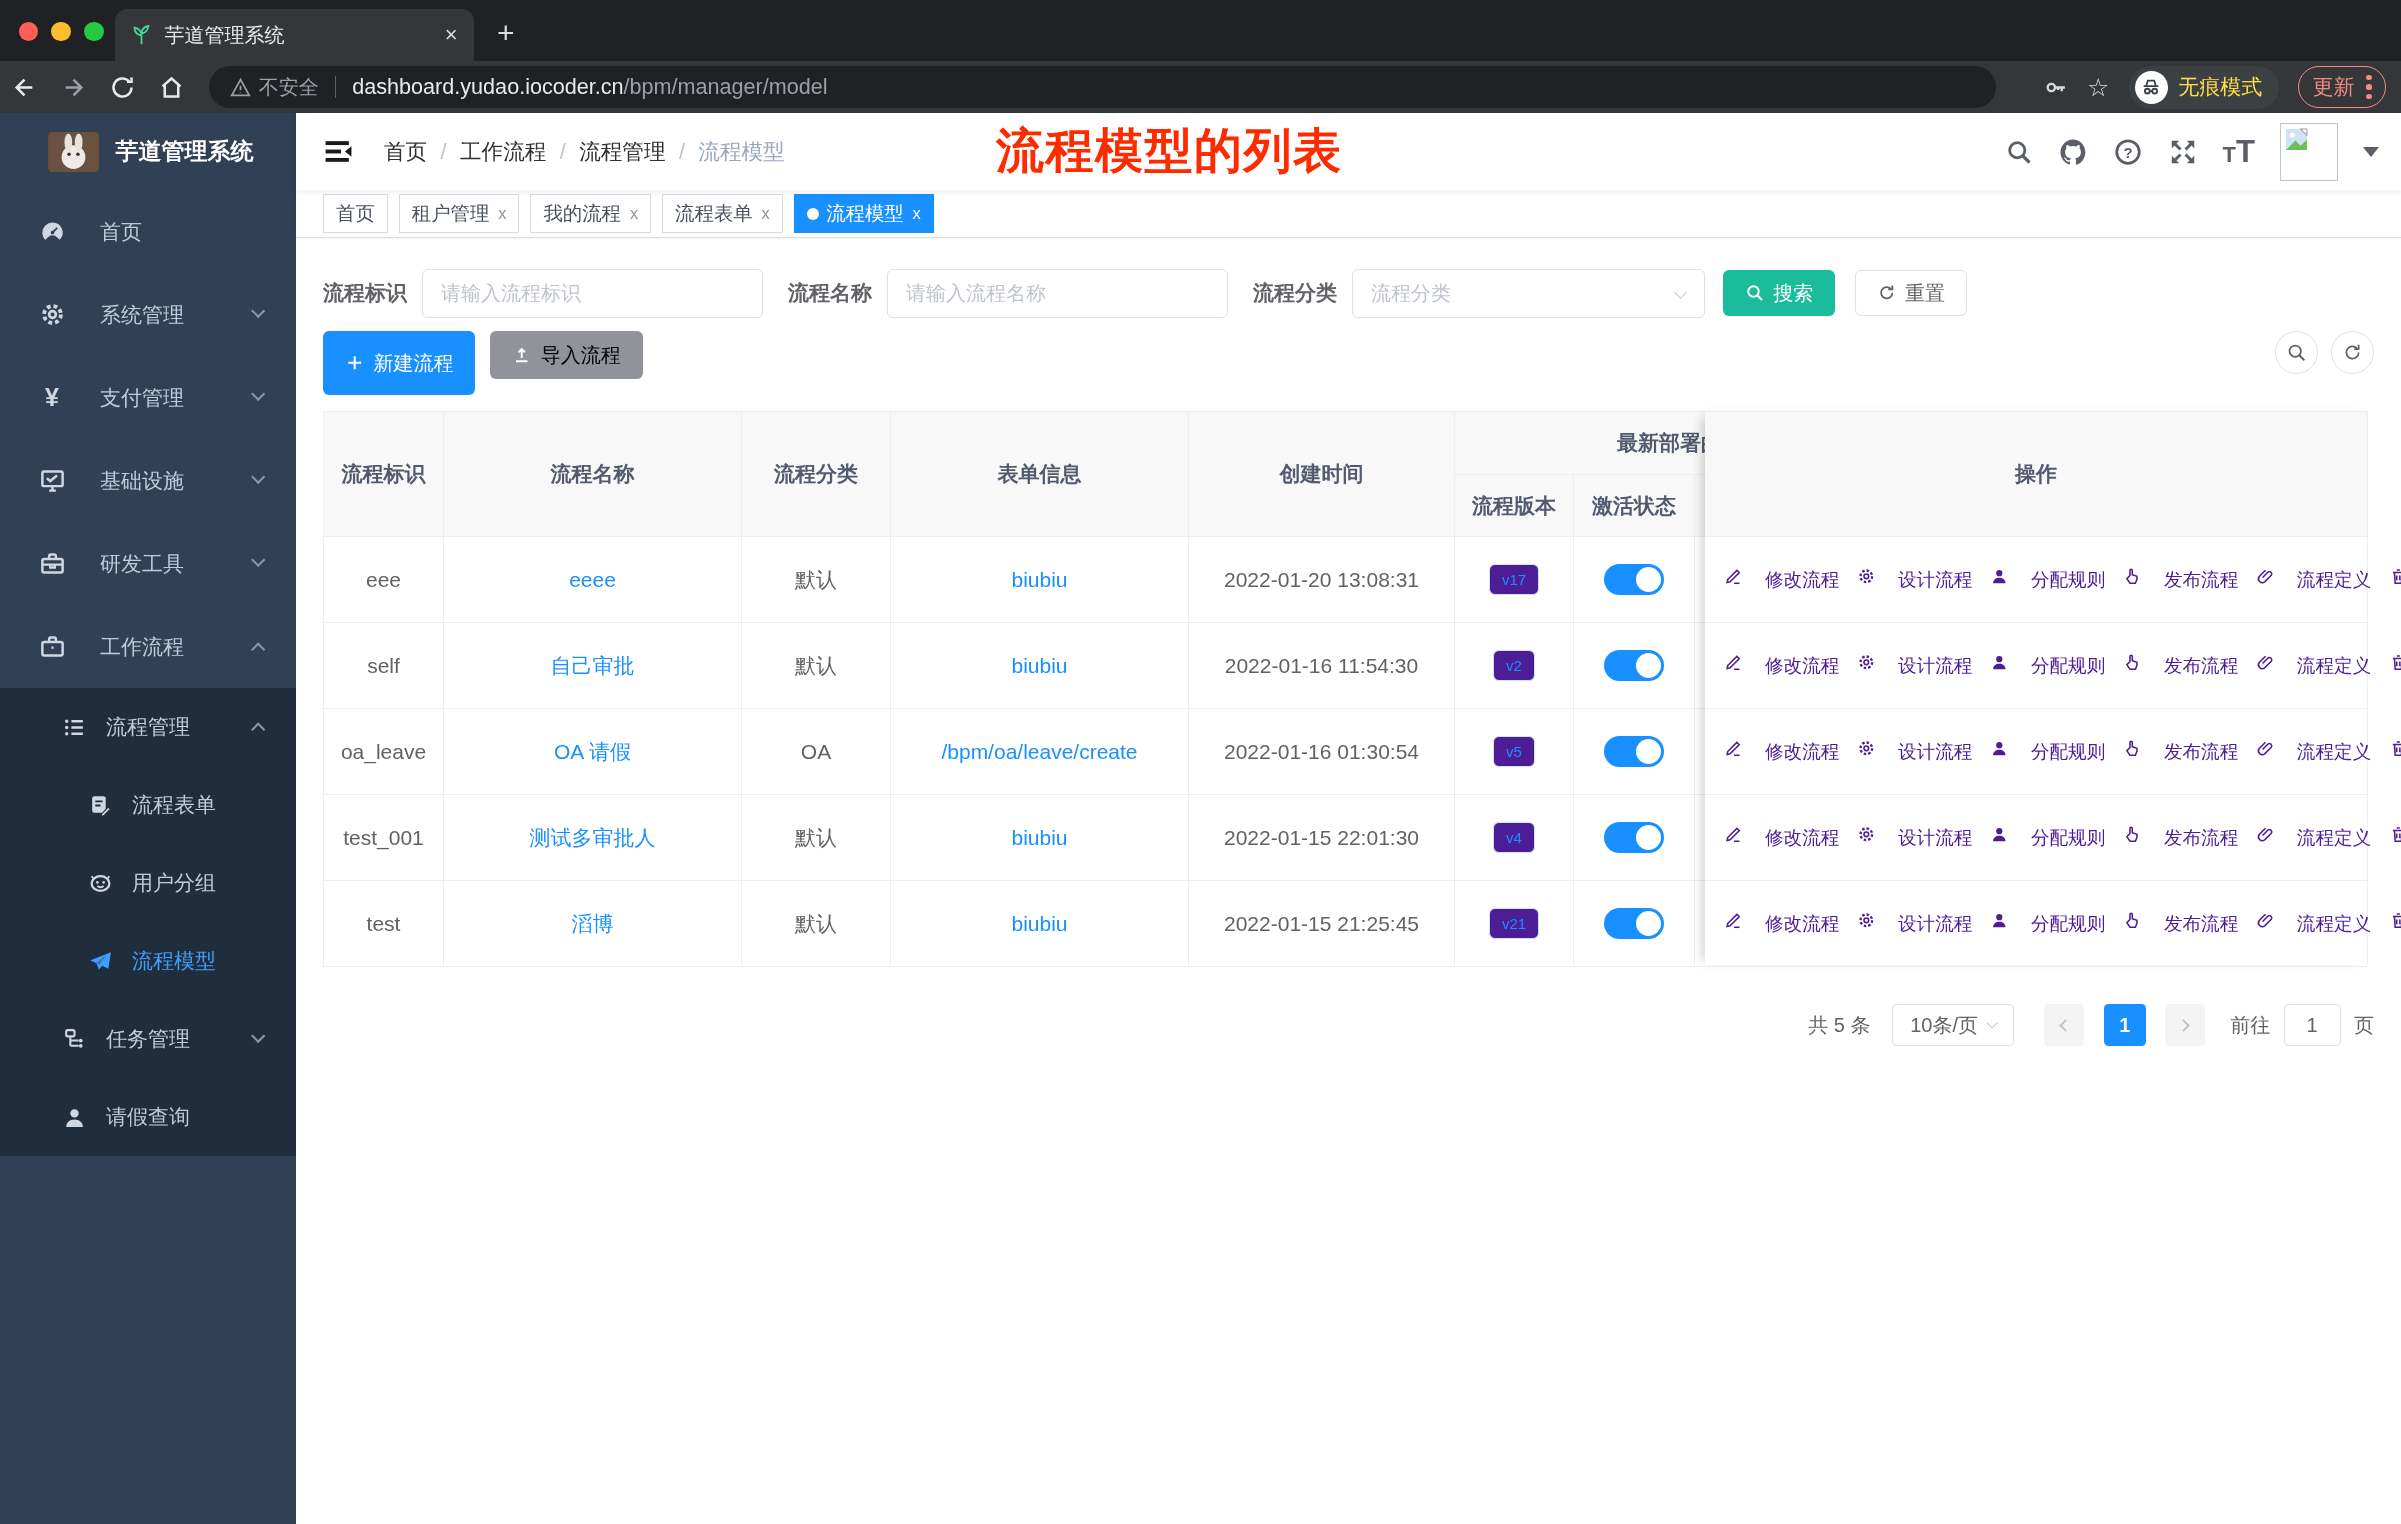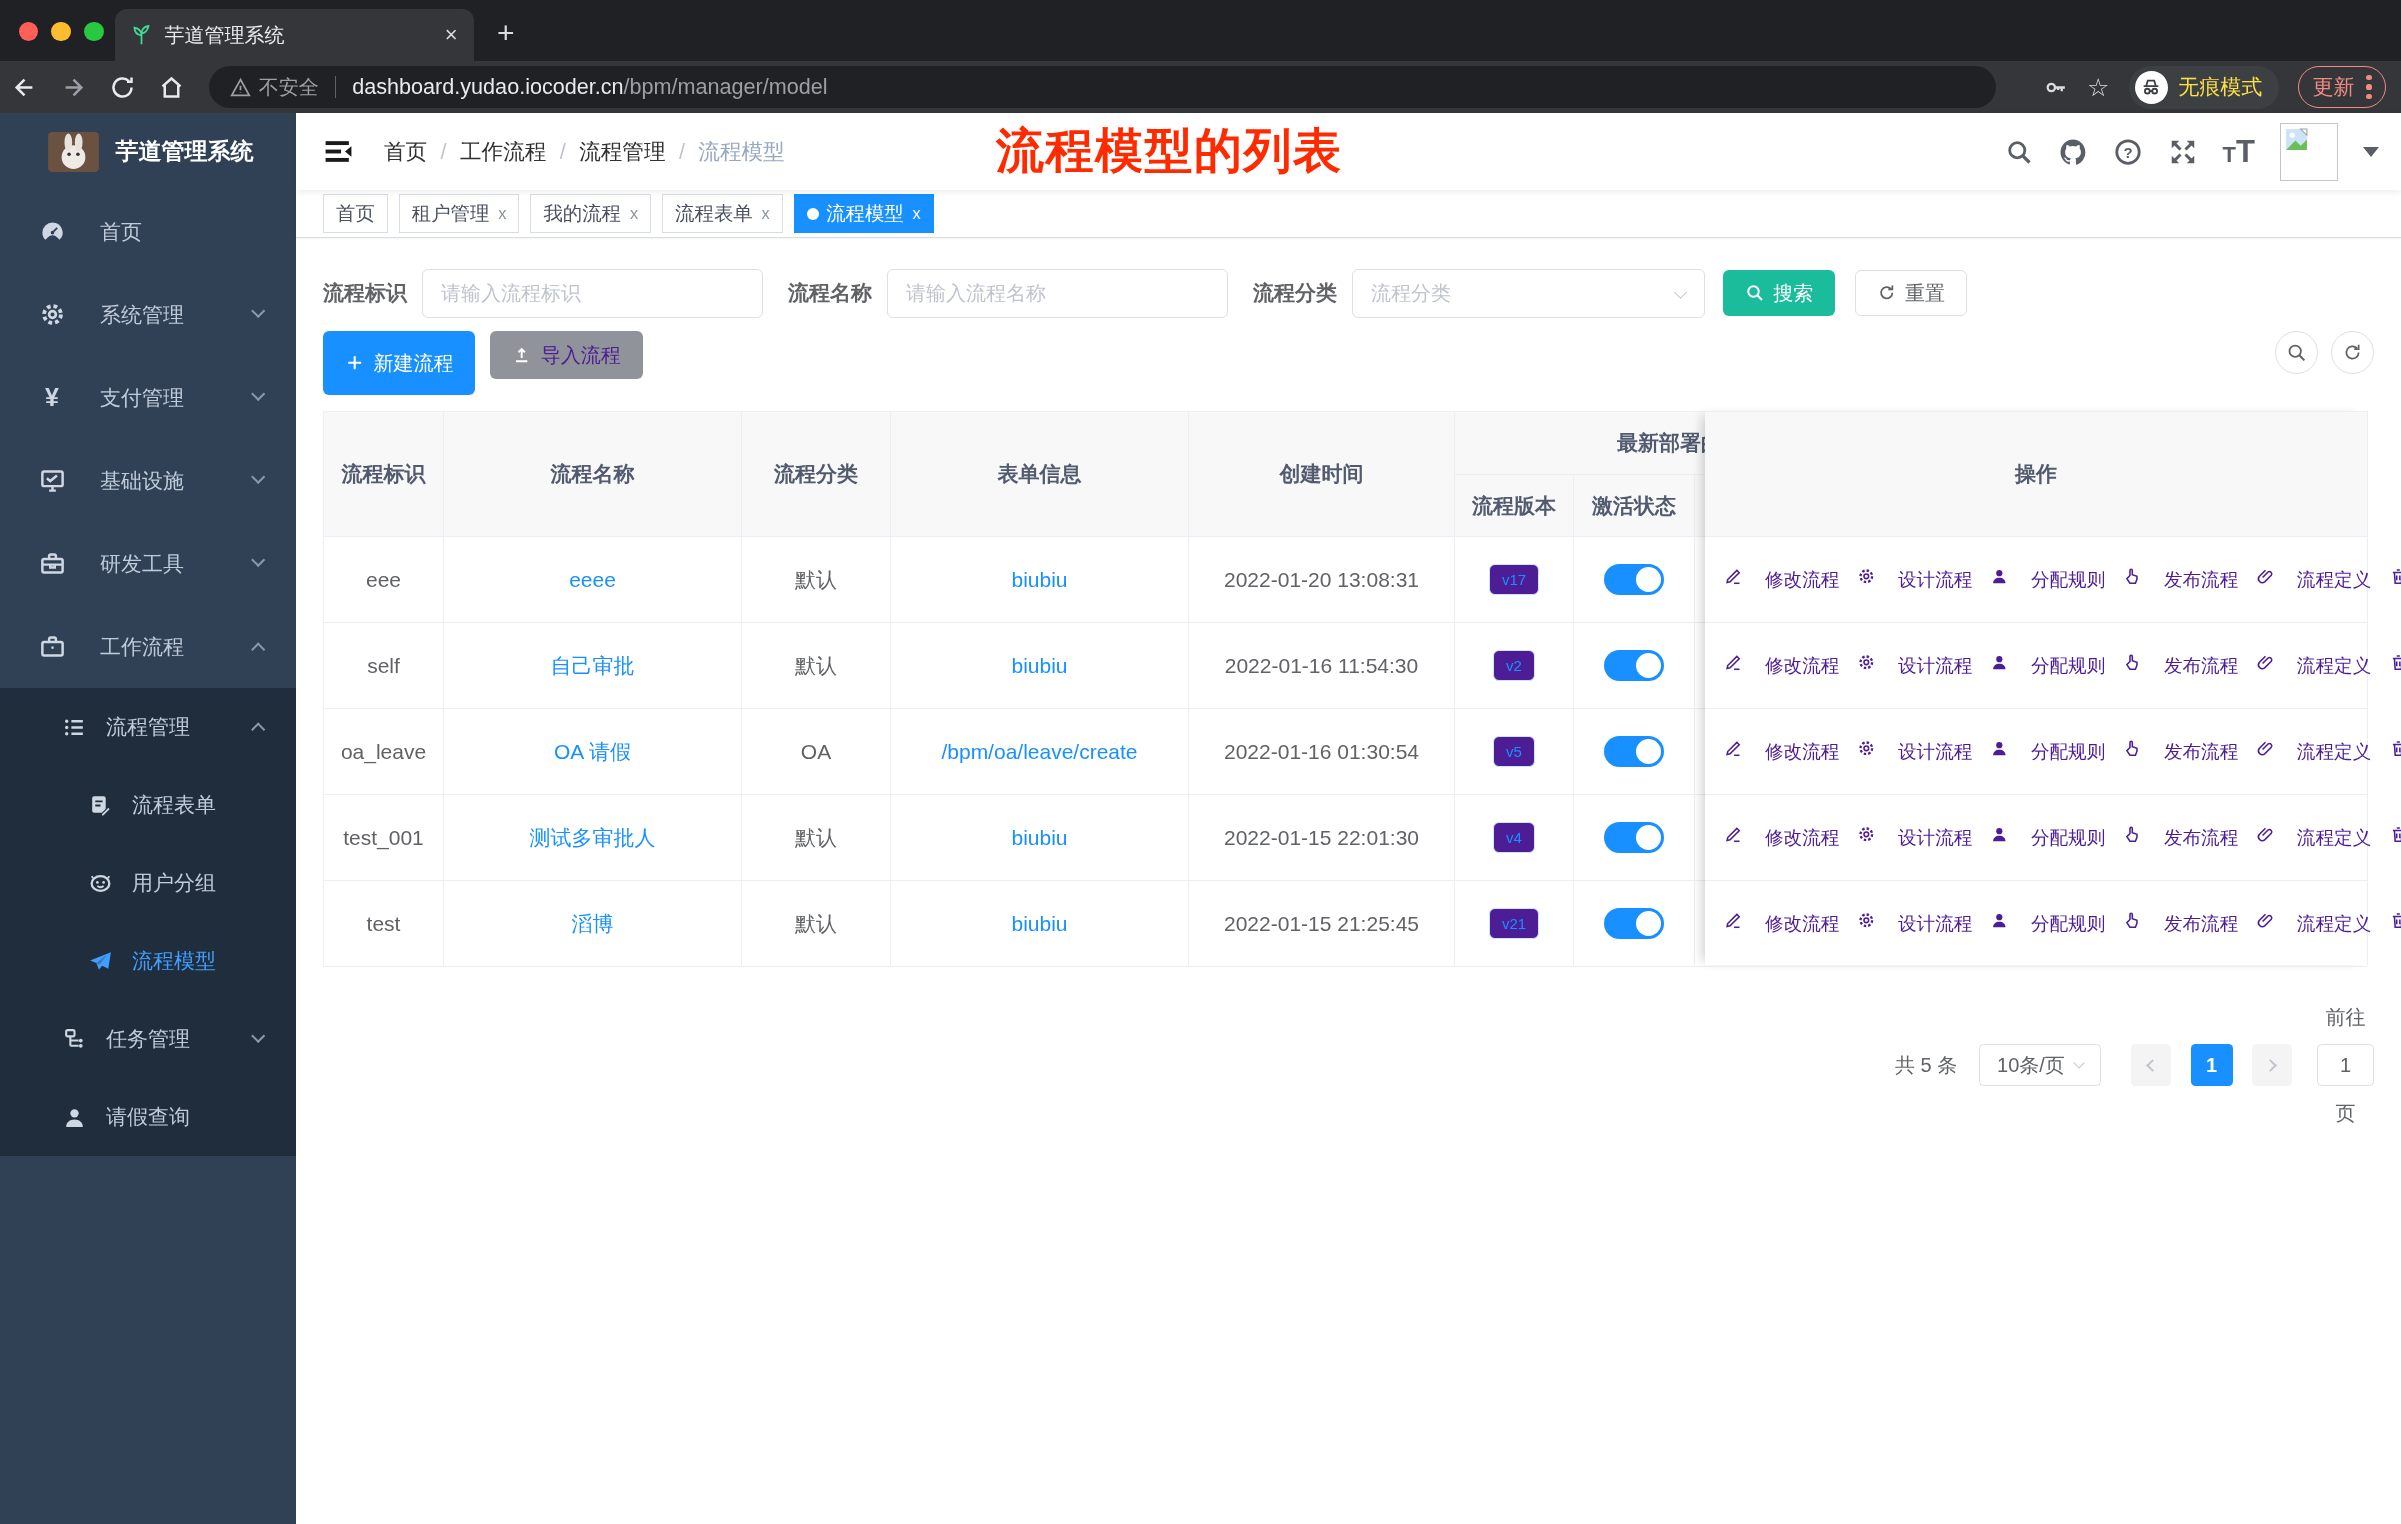--- a/index.html
+++ b/index.html
@@ -81,21 +81,21 @@
   .f-group { display:flex; align-items:center; margin-right:25px; }
   .f-select { width:353px; height:49px; border:0.7px solid #dcdfe6; border-radius:6px; display:flex; align-items:center; padding:0 18px; color:#bfc4cc; font-size:20px; position:relative; }
   .f-select .chev2 { position:absolute; right:19.4px; top:18px; width:9px; height:9px; border-right:1.5px solid #c0c4cc; border-bottom:1.5px solid #c0c4cc; transform:rotate(45deg); }
   .btn { height:46px; border-radius:6px; display:inline-flex; align-items:center; justify-content:center; gap:9px; font-size:20px; padding:1px 21px; border:0.7px solid transparent; }
   .btn-search { background:#1abc9c; color:#fff; margin-left:7.4px; }
   .btn-reset { background:#fff; color:#606266; border-color:#dcdfe6; margin-left:19.4px; }
 
   
   .tool-row { position:absolute; left:27px; top:93px; display:flex; gap:15px; }
   .btn-create { background:#1890ff; color:#fff; height:64px; }
-  .btn-import { background:#909399; color:#4c1d95; height:48px; }
+  .btn-import { background:#909399; color:#000000; height:48px; }
   .mini-circles { position:absolute; right:27px; top:93px; display:flex; gap:13.4px; }
   .circ { width:43px; height:43px; border-radius:50%; border:0.7px solid #dcdfe6; display:flex; align-items:center; justify-content:center; color:#606266; }
 
   
   .tbl { position:absolute; left:27px; top:173px; width:2044px; height:554px; }
   .tbl-main { display:grid; grid-template-columns:121px 298px 149px 298px 266px 119px 121px 273px; grid-template-rows:64px 62px repeat(5,86px); width:1646px; }
   .th, .td { display:flex; align-items:center; justify-content:center; border-right:0.7px solid #ebeef5; border-bottom:0.7px solid #ebeef5; font-size:21px; }
   .th { background:#f8f8f9; color:#515a6e; font-weight:bold; }
   .th.top { border-top:0.7px solid #ebeef5; }
   .bl { border-left:0.7px solid #ebeef5; }
@@ -121,21 +121,21 @@
   
   .pager { position:absolute; right:27px; top:766px; display:flex; align-items:center; font-size:20px; color:#606266; }
   .pg-total { margin-right:22px; }
   .pg-size { width:122px; height:42px; border:0.7px solid #dcdfe6; border-radius:4.5px; display:flex; align-items:center; justify-content:center; gap:10.4px; position:relative; margin-right:30px; }
   .pg-size .chev2 { width:8.2px; height:8.2px; border-right:1.5px solid #c0c4cc; border-bottom:1.5px solid #c0c4cc; transform:rotate(45deg); margin-top:-4.5px; }
   .pg-btn { width:40px; height:42px; background:#f4f4f5; border-radius:4.5px; display:flex; align-items:center; justify-content:center; margin-right:19.4px; }
   .pg-arrow { width:9px; height:9px; border-left:2.2px solid #c0c4cc; border-bottom:2.2px solid #c0c4cc; }
   .pg-arrow.left { transform:rotate(45deg); margin-left:3px; }
   .pg-arrow.right { transform:rotate(225deg); margin-right:3px; }
   .pg-cur { width:42px; height:42px; background:#1890ff; color:#fff; border-radius:4.5px; display:flex; align-items:center; justify-content:center; font-weight:bold; margin-right:19.4px; }
-  .pg-goto { margin-left:25px; display:flex; align-items:center; gap:13.4px;flex-direction:column; }
+  .pg-goto { margin-left:25px; display:flex; align-items:center; gap:13.4px; }
   .pg-input { width:57px; height:42px; border:0.7px solid #dcdfe6; border-radius:4.5px; text-align:center; font-size:20px; color:#606266; outline:none; font-family:inherit; }
 </style>
 </head>
 <body>
 
 <div class="tabstrip">
   <div class="traffic">
     <span class="t-red"></span>
     <span class="t-yellow"></span>
     <span class="t-green"></span>

